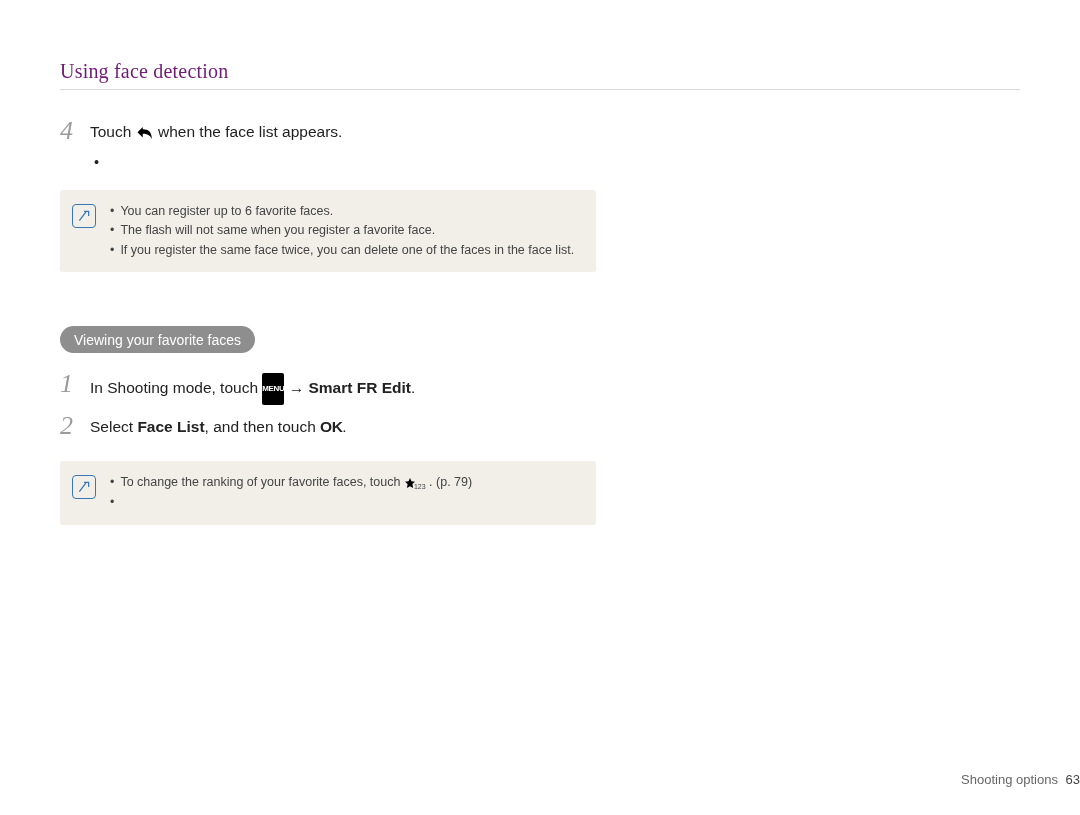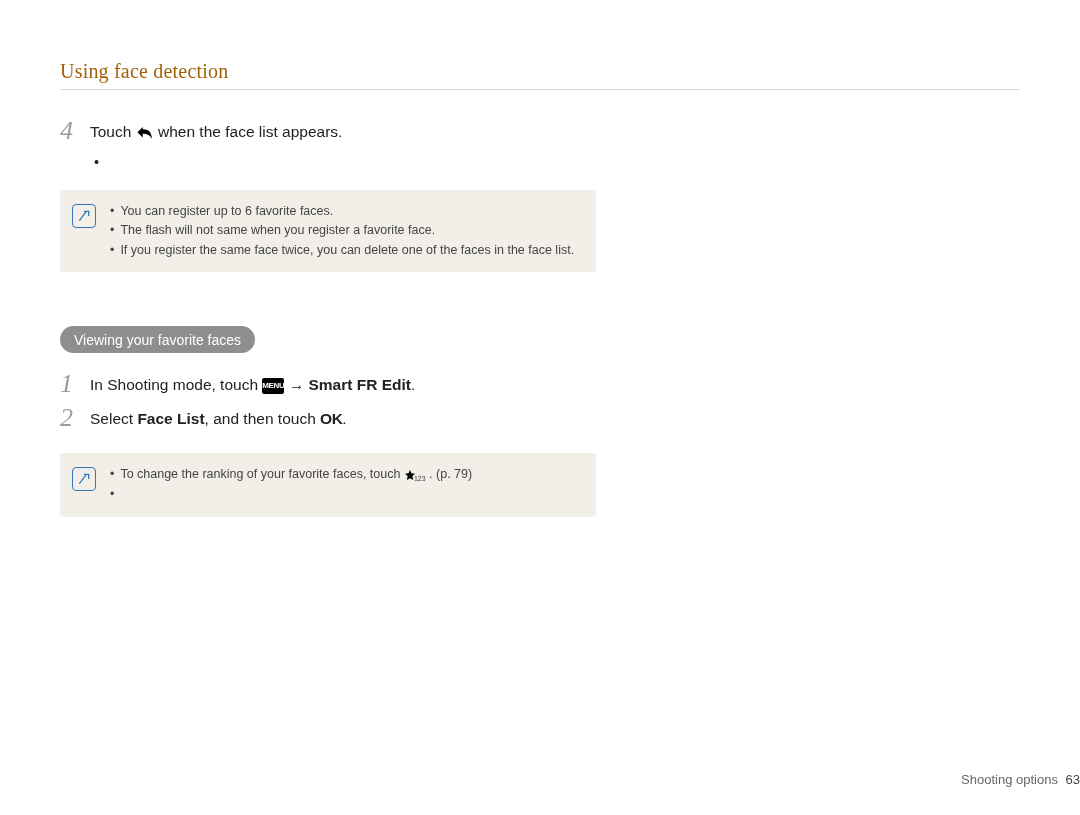--- a/index.html
+++ b/index.html
@@ -12,21 +12,21 @@
     position: relative;
     color: #333;
   }
   .page {
     padding: 60px 60px 0 60px;
   }
   .section-title {
     font-family: Georgia, "Times New Roman", serif;
     font-weight: 300;
     font-size: 20px;
-    color: #a16207;
+    color: #701a75;
     letter-spacing: 0.2px;
     padding-bottom: 6px;
     border-bottom: 1px solid #d9d9d9;
     margin-bottom: 28px;
   }
   .step {
     display: flex;
     align-items: flex-start;
     margin-bottom: 8px;
   }
@@ -109,21 +109,21 @@
     justify-content: center;
   }
   .back-arrow-icon svg { width: 18px; height: 18px; fill: #000; }
   .star-icon-solid svg { width: 14px; height: 14px; fill: #000; }
   .star-icon-small svg { width: 12px; height: 12px; fill: #000; }
   .menu-badge {
     display: inline-flex;
     align-items: center;
     justify-content: center;
     width: 22px;
-    height: 16px;
+    height: 32px;
     background: #000;
     color: #fff;
     font-size: 8px;
     font-weight: bold;
     border-radius: 2px;
     vertical-align: middle;
     letter-spacing: -0.3px;
   }
   .ok-text {
     font-weight: bold;

